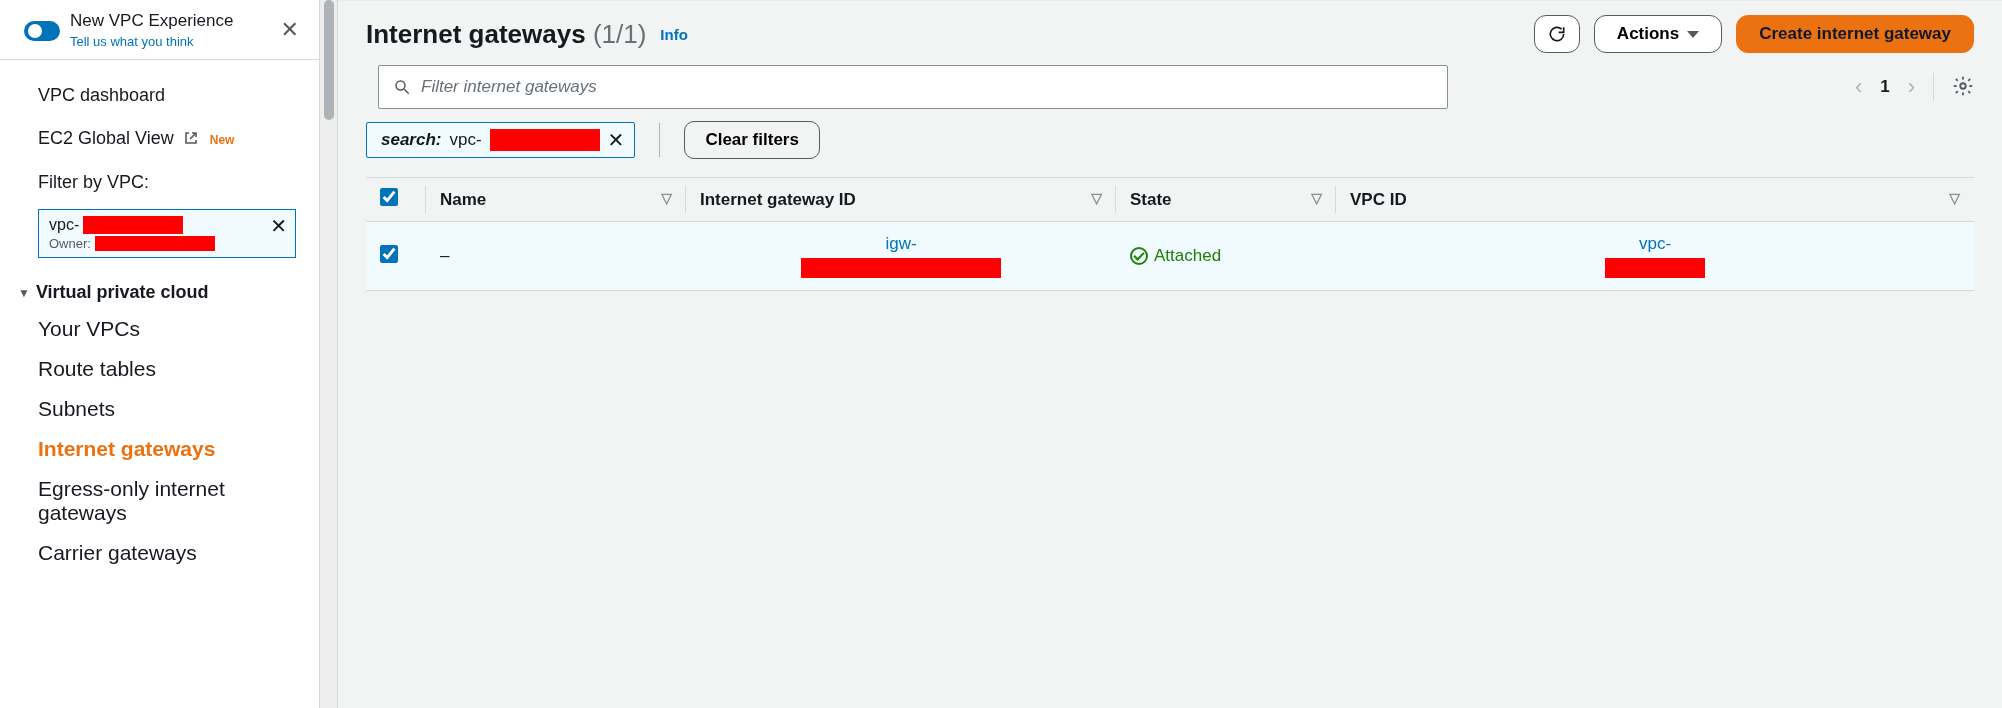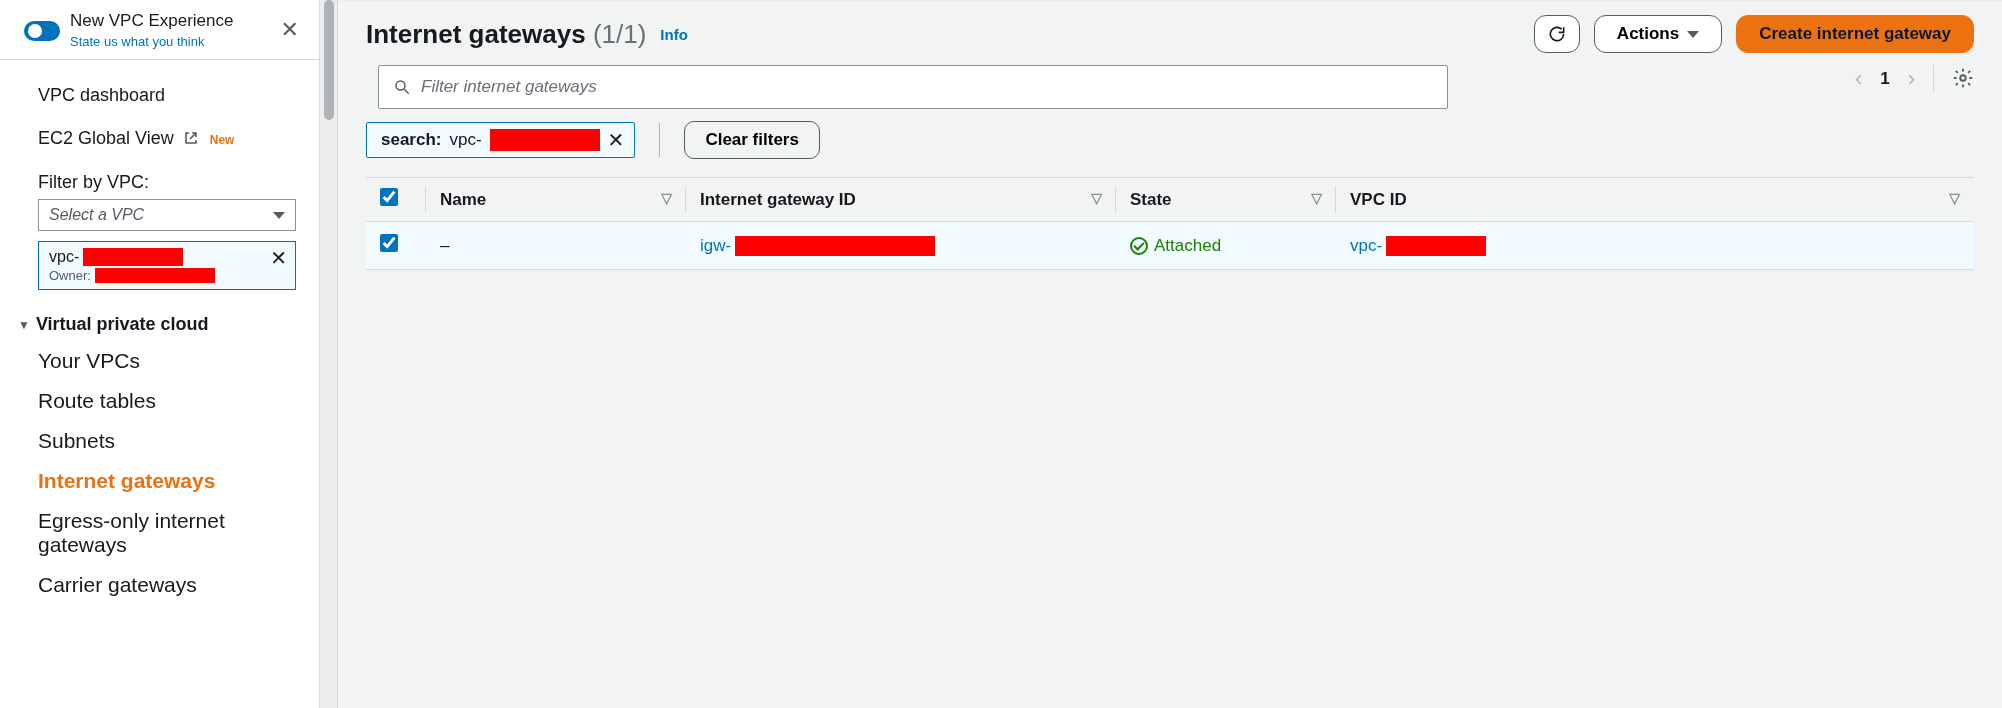--- a/index.html
+++ b/index.html
@@ -231,21 +231,21 @@
     display:inline-block;
     width:0;height:0;
     border-left:6px solid transparent;
     border-right:6px solid transparent;
     border-top:7px solid #545b64;
   }
   
   .search-row {
     margin-top:12px;
     display:flex;
-    align-items:flex-start;
+    align-items:center;
     gap:14px;
     padding-left:12px;
   }
   .search-box {
     flex:0 0 1070px;
     border:1px solid #879196;
     background:#fff;
     height:44px;
     display:flex;
     align-items:center;
@@ -286,21 +286,21 @@
   .search-chip {
     border:1px solid #0073bb;
     background:#f1faff;
     padding:6px 10px 6px 14px;
     display:flex;
     align-items:center;
     gap:8px;
     font-size:17px;
     border-radius:2px;
   }
-  .search-chip b { font-weight:bold; }
+  .search-chip b { font-weight:bold;font-style:italic; }
   .chip-redact { background:red; width:110px; height:22px; display:inline-block; }
   .chip-sep { width:1px; height:34px; background:#aab7b8; }
   .clear-btn {
     border:1px solid #545b64;
     padding:8px 20px;
     font-size:17px;
     font-weight:bold;
     background:#f2f3f3;
     cursor:pointer;
     border-radius:10px;
@@ -341,21 +341,21 @@
     padding:12px 14px;
     border-bottom:1px solid #d5dbdb;
     background:#f1faff;
   }
   .cb {
     width:18px; height:18px;
     accent-color:#0073bb;
     cursor:pointer;
   }
   .link { color:#0073bb; cursor:pointer; }
-  .cell-flex { display:flex; align-items:center; gap:4px; }
+  .cell-flex { display:flex; align-items:center; gap:4px;flex-direction:column; }
   .cell-redact { background:red; height:20px; width:200px; display:inline-block; }
   .cell-redact-sm { width:100px; }
   .status {
     display:flex; align-items:center; gap:6px;
     color:#1d8102;
   }
   .status-icon {
     width:18px;height:18px;
     border:2px solid #1d8102;
     border-radius:50%;
@@ -375,42 +375,38 @@
   .th-state { width:220px; }
 </style>
 </head>
 <body>
 
 <aside class="sidebar">
   <div class="sidebar-header">
     <div class="toggle"></div>
     <div>
       <div class="sidebar-header-title">New VPC Experience</div>
-      <a class="sidebar-header-sub">State us what you think</a>
+      <a class="sidebar-header-sub">Tell us what you think</a>
     </div>
     <div class="sidebar-close">✕</div>
   </div>
 
   <div class="sidebar-body">
     <a class="sidebar-link">VPC dashboard</a>
     <a class="sidebar-link">
       <span>EC2 Global View</span>
       <span class="ext-icon">
         <svg viewBox="0 0 16 16" width="16" height="16">
             <path fill="none" stroke="#545b64" stroke-width="1.6" d="M6 3H3v10h10v-3M9 3h4v4M13 3l-6 6"></path>
           </svg>
       </span>
       <span class="new-badge">New</span>
     </a>
 
     <div class="filter-label">Filter by VPC:</div>
-    <div class="vpc-select">
-      <span>Select a VPC</span>
-      <span class="caret-down"></span>
-    </div>
 
     <div class="vpc-chip">
       <div class="vpc-chip-text">
         <div class="vpc-chip-main">
           <span>vpc-</span>
           <span class="redact"></span>
         </div>
         <div class="vpc-chip-owner">
           <span>Owner:</span>
           <span class="redact redact-sm"></span>

